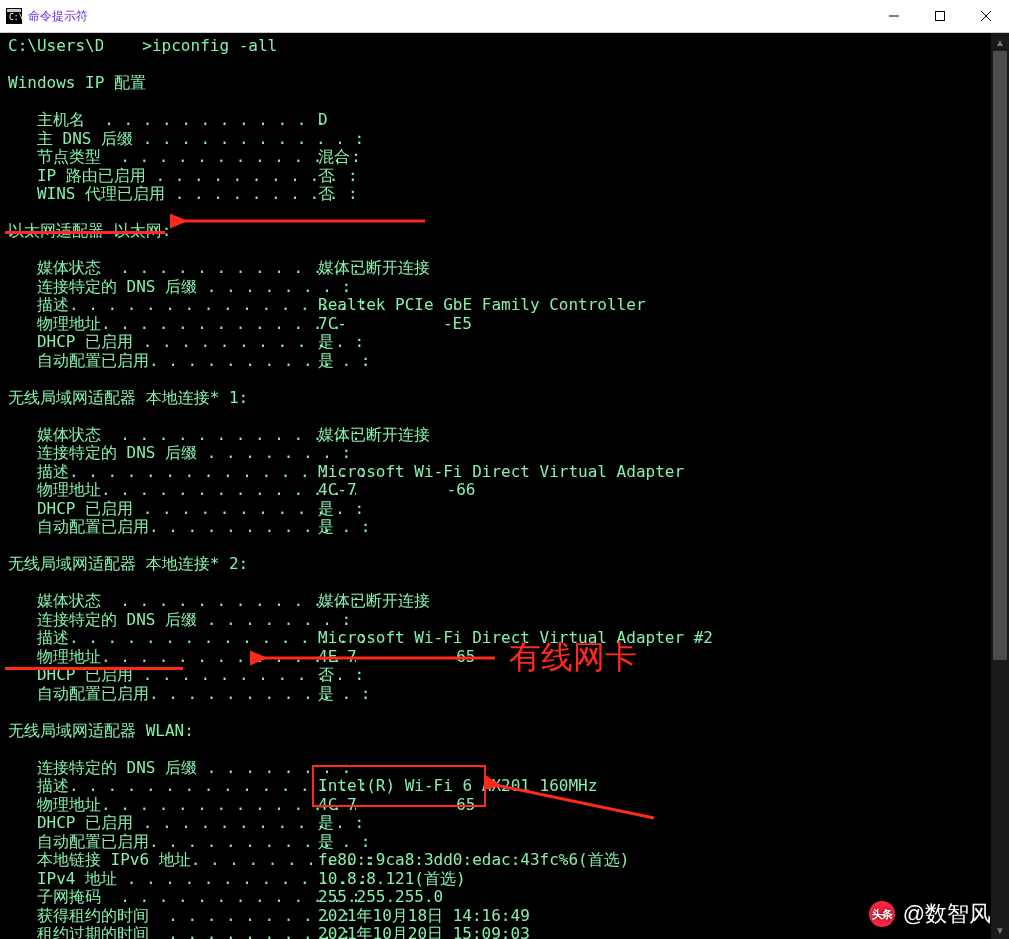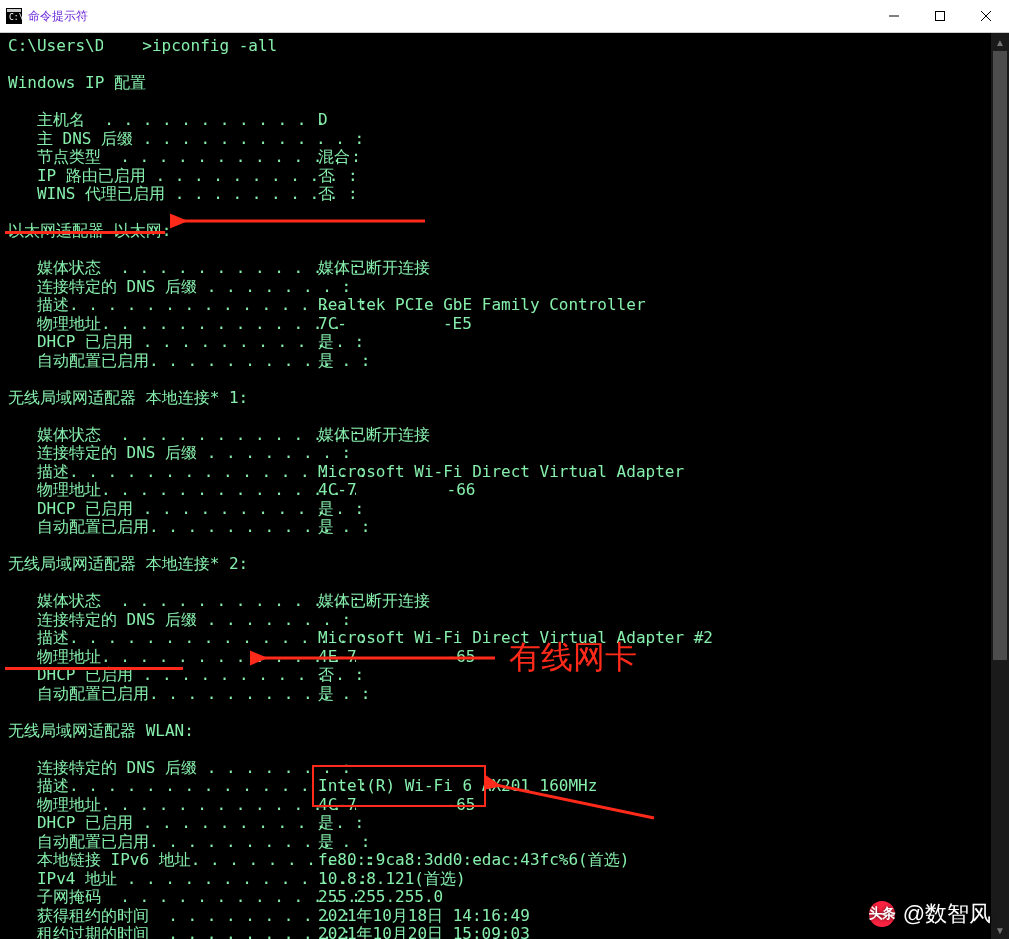--- a/index.html
+++ b/index.html
@@ -19,21 +19,21 @@
   .scrollbar{position:absolute;right:0;top:0;width:18px;bottom:0;background:#1a1a1a;}
   .scrollbar .track{position:absolute;left:2px;right:2px;top:18px;bottom:18px;}
   .scrollbar .thumb{position:absolute;left:0;right:0;top:0;height:70%;background:#4d4d4d;}
   .scrollbar .arrow{position:absolute;left:0;right:0;height:18px;display:flex;align-items:center;justify-content:center;color:#777;font-size:10px;}
   .annot{position:absolute;color:#ff2a1a;font-family:"Microsoft YaHei",sans-serif;font-size:32px;font-weight:400;pointer-events:none;}
   .arrow-svg{position:absolute;pointer-events:none;}
   .redbox{position:absolute;border:2px solid #ff2a1a;pointer-events:none;}
   .underline{position:absolute;border-bottom:3px solid #ff2a1a;pointer-events:none;}
   .watermark{position:absolute;right:18px;bottom:10px;display:flex;align-items:center;color:#fff;font-size:22px;font-family:"Microsoft YaHei",sans-serif;text-shadow:0 0 4px rgba(0,0,0,.8);pointer-events:none;}
   .watermark .logo{width:26px;height:26px;border-radius:50%;background:#ff2442;margin-right:8px;display:flex;align-items:center;justify-content:center;}
-  .watermark .logo span{color:#fff;font-size:14px;font-weight:bold;letter-spacing:-1px;}
+  .watermark .logo span{color:#fff;font-size:11px;font-weight:bold;letter-spacing:-1px;}
 </style>
 </head>
 <body>
 
 <div class="window">
   <div class="titlebar">
     <span class="icon">
       <svg viewBox="0 0 16 16">
           <rect x="0" y="0" width="16" height="16" fill="#000"></rect>
           <rect x="1" y="1" width="14" height="3" fill="#ccc"></rect>

